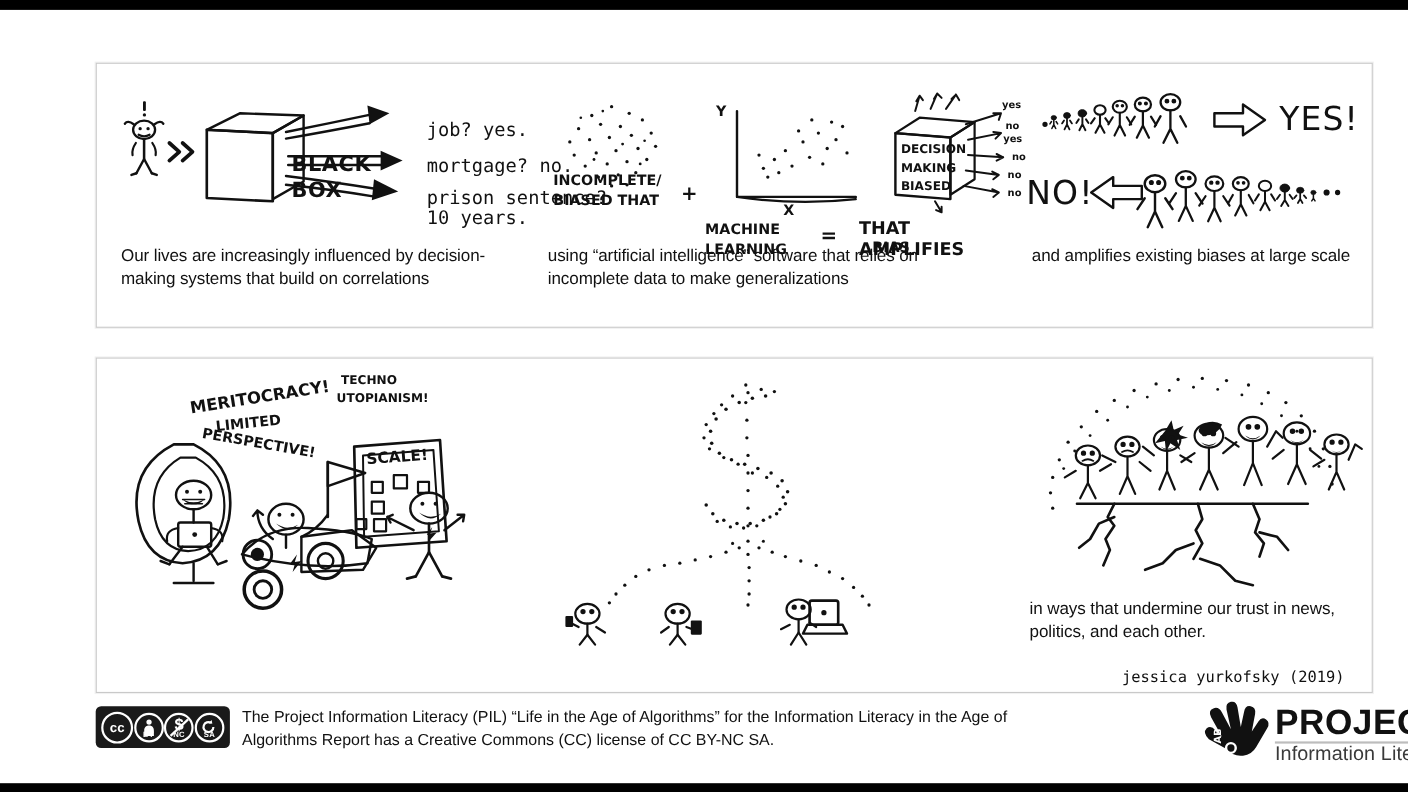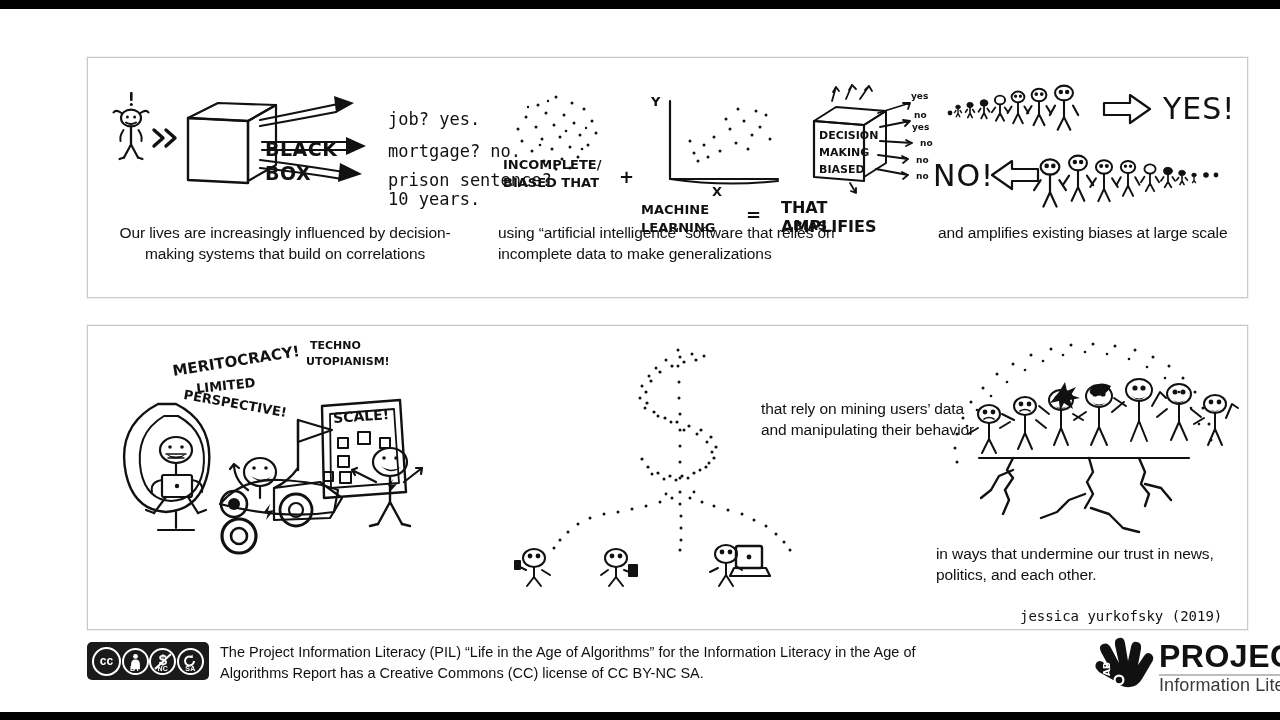--- a/index.html
+++ b/index.html
@@ -99,21 +99,21 @@
 </head>
 <body>
 
 <div class="stage">
 
   <div class="letterbox top"></div>
   <div class="letterbox bottom"></div>
 
   <div class="panel top-panel">
 
-    <div class="cell" style="left:0; width:400px;text-align:center;">
+    <div class="cell" style="left:0; width:400px;">
       <div class="art" style="left:22px; top:32px;">
         <svg width="380" height="120" viewBox="0 0 380 120" aria-hidden="true">
 
           <g class="inkf">
               <rect x="20" y="2" width="2.6" height="9" rx="1"></rect>
               <circle cx="21.3" cy="14.5" r="1.5"></circle>
             </g>
 
           <ellipse class="ink" cx="21" cy="28" rx="10" ry="8.4" stroke-width="2.1"></ellipse>
           <circle class="inkf" cx="17.4" cy="27" r="1.5"></circle>
@@ -546,21 +546,20 @@
               <circle cx="242" cy="206" r="1.4" fill="#111"></circle>
             <path d="M238 217 v12"></path>
             <path d="M230 222 l-8 4 M248 220 l6 4"></path>
             <path d="M238 229 l-7 11 M238 229 l7 11"></path>
           </g>
           <rect class="ink" x="248" y="200" width="26" height="22" rx="2" stroke-width="2.4"></rect>
           <circle class="inkf" cx="261" cy="211" r="2.4"></circle>
           <path class="ink" d="M246 222 h32 l4 8 h-40 z" stroke-width="2.2"></path>
         </svg>
       </div>
-      <div class="caption" style="left:283px; top:73px; width:220px;">that rely on mining users’ data and manipulating their behavior</div>
     </div>
 
     <div class="cell" style="left:840px; width:321px;">
       <div class="art" style="left:15px; top:14px;">
         <svg width="300" height="210" viewBox="0 0 300 210" aria-hidden="true">
 
           <g class="inkf">
             <circle cx="14" cy="122" r="1.5"></circle>
               <circle cx="12" cy="108" r="1.5"></circle>
               <circle cx="14" cy="94" r="1.5"></circle>

